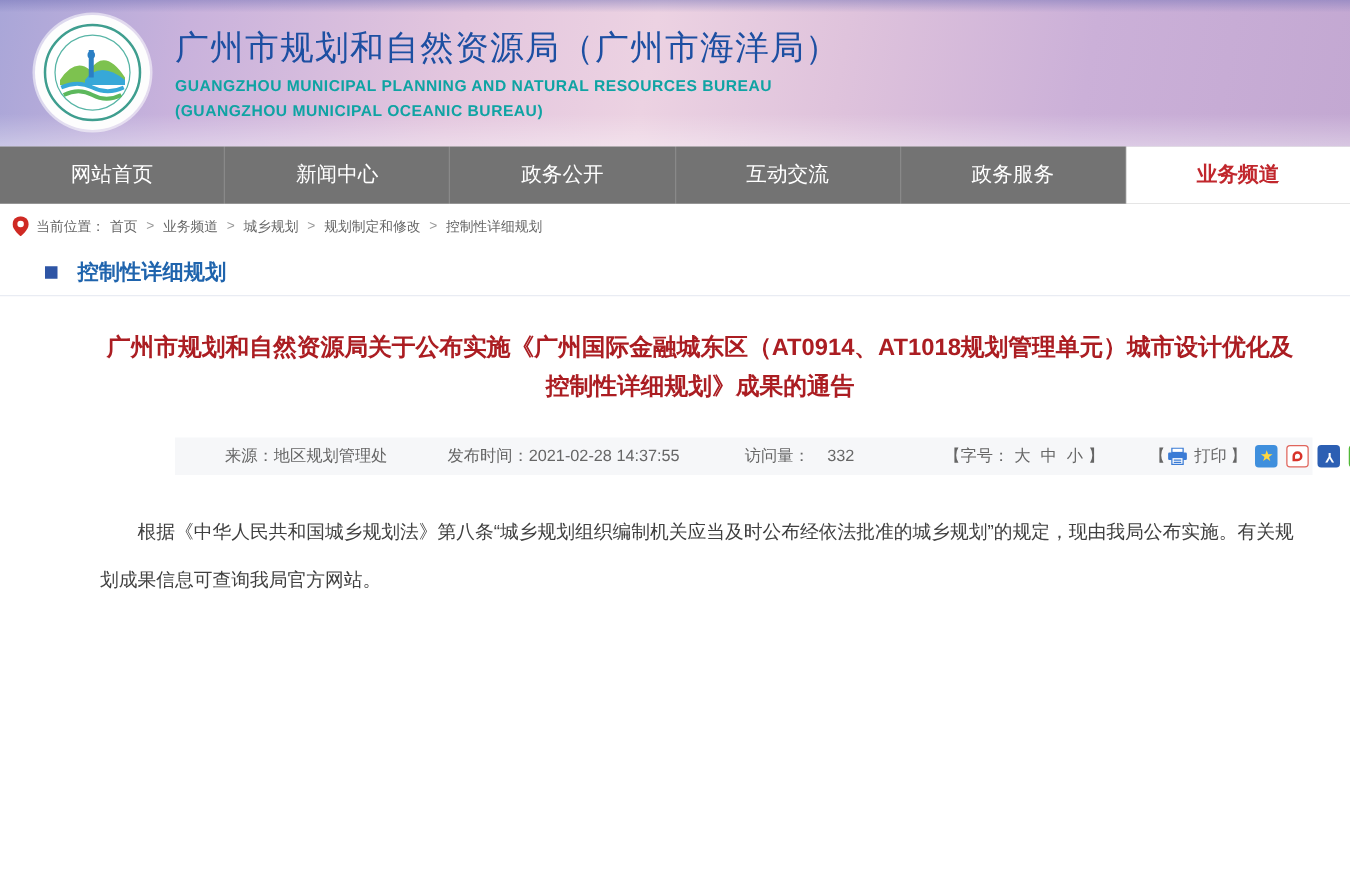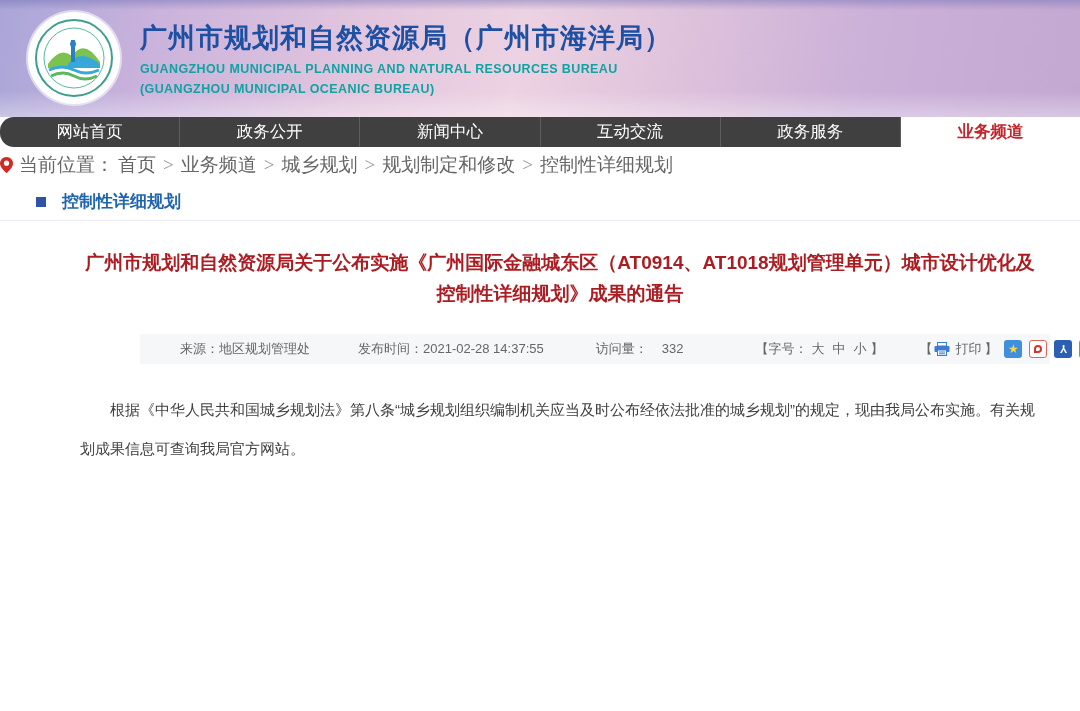--- a/index.html
+++ b/index.html
@@ -9,42 +9,42 @@
   
   .hero { position:relative; height:117px;
     background:linear-gradient(100deg,#a9a6d8 0%,#c9b2dc 14%,#e3c6de 34%,#ecd2e2 48%,#dfc3dc 62%,#cbb0d8 80%,#c3a8d2 100%); }
   .hero::before { content:""; position:absolute; left:0; top:0; right:0; height:10px;
     background:linear-gradient(180deg,rgba(110,110,180,.45),rgba(110,110,180,0)); }
   .hero::after { content:""; position:absolute; left:0; bottom:0; right:0; height:26px;
     background:linear-gradient(0deg,rgba(255,255,255,.35),rgba(255,255,255,0)); }
   .hero-left { position:absolute; left:28px; top:12px; display:flex; align-items:center; gap:20px; z-index:2; }
   .logo { width:92px; height:92px; border-radius:50%; background:#fdfdfd;
     box-shadow:0 0 0 2px rgba(255,255,255,.55); display:flex; align-items:center; justify-content:center; }
-  .site-title { font-size:27px; font-weight:bold; color:#1d4fa2; letter-spacing:1px; }
+  .site-title { font-size:27px; font-weight:normal; color:#1d4fa2; letter-spacing:1px; }
   .site-en { font-size:12.5px; font-weight:bold; color:#0fa3a3; letter-spacing:.4px; margin-top:6px; }
   .hero-right { position:absolute; right:35px; top:27px; z-index:2; width:356px; }
   .searchbar { display:flex; height:38px; }
   .searchbar input { flex:1; border:none; outline:none; padding:0 12px; font-size:13px; color:#555; background:#fff; }
   .searchbar input::placeholder { color:#999; }
   .search-btn { width:64px; border:none; background:#bd181d; cursor:pointer;
     display:flex; align-items:center; justify-content:center; }
   .quicklinks { margin-top:10px; font-size:13.5px; color:#1d2350; display:flex; align-items:center; }
   .quicklinks .ql-label { font-weight:bold; margin-right:14px; }
   .quicklinks a { color:#232a56; text-decoration:none; margin-right:18px; cursor:pointer; }
 
   
-  .nav { display:flex; height:30px; background:#404040;border-radius:14px; }
+  .nav { display:flex; height:46px; background:#737373; }
   .nav-item { flex:1; display:flex; align-items:center; justify-content:center;
     color:#fff; font-size:16.5px; cursor:pointer; border-right:1px solid rgba(255,255,255,.16); }
   .nav-item:last-child { border-right:none; }
   .nav-item.active { background:#fff; color:#c1272d; font-weight:bold; }
 
   
-  .breadcrumb { display:flex; align-items:center; height:36px; 
-    font-size:19px; color:#666;font-family:Liberation Serif, serif; }
+  .breadcrumb { display:flex; align-items:center; height:36px; padding-left:10px;
+    font-size:11px; color:#666; }
   .breadcrumb .crumb-label { margin:0 4px 0 6px; }
   .breadcrumb a { color:#666; text-decoration:none; cursor:pointer; }
   .breadcrumb .sep { color:#999; margin:0 7px; }
 
   
   .section-head { display:flex; align-items:center; height:38px; padding-left:36px;
     border-bottom:1px solid #e9ecf3; }
   .bullet { width:10px; height:10px; background:#2e55a5; margin-right:16px; }
   .section-title { font-size:17px; font-weight:bold; color:#1f64ad; }
 
@@ -101,22 +101,22 @@
       <div class="titles">
         <div class="site-title">广州市规划和自然资源局（广州市海洋局）</div>
         <div class="site-en">GUANGZHOU MUNICIPAL PLANNING AND NATURAL RESOURCES BUREAU</div>
         <div class="site-en">(GUANGZHOU MUNICIPAL OCEANIC BUREAU)</div>
       </div>
     </div>
   </header>
 
   <nav class="nav">
     <div class="nav-item">网站首页</div>
+    <div class="nav-item">新闻中心</div>
     <div class="nav-item">政务公开</div>
-    <div class="nav-item">新闻中心</div>
     <div class="nav-item">互动交流</div>
     <div class="nav-item">政务服务</div>
     <div class="nav-item active">业务频道</div>
   </nav>
 
   <div class="breadcrumb">
     <svg width="13" height="16" viewBox="0 0 13 16">
       <path d="M6.5 0 C2.9 0 0 2.9 0 6.4 C0 11 6.5 16 6.5 16 C6.5 16 13 11 13 6.4 C13 2.9 10.1 0 6.5 0 Z" fill="#cf2a24"></path>
       <circle cx="6.5" cy="6.2" r="2.6" fill="#fff"></circle>
     </svg>

